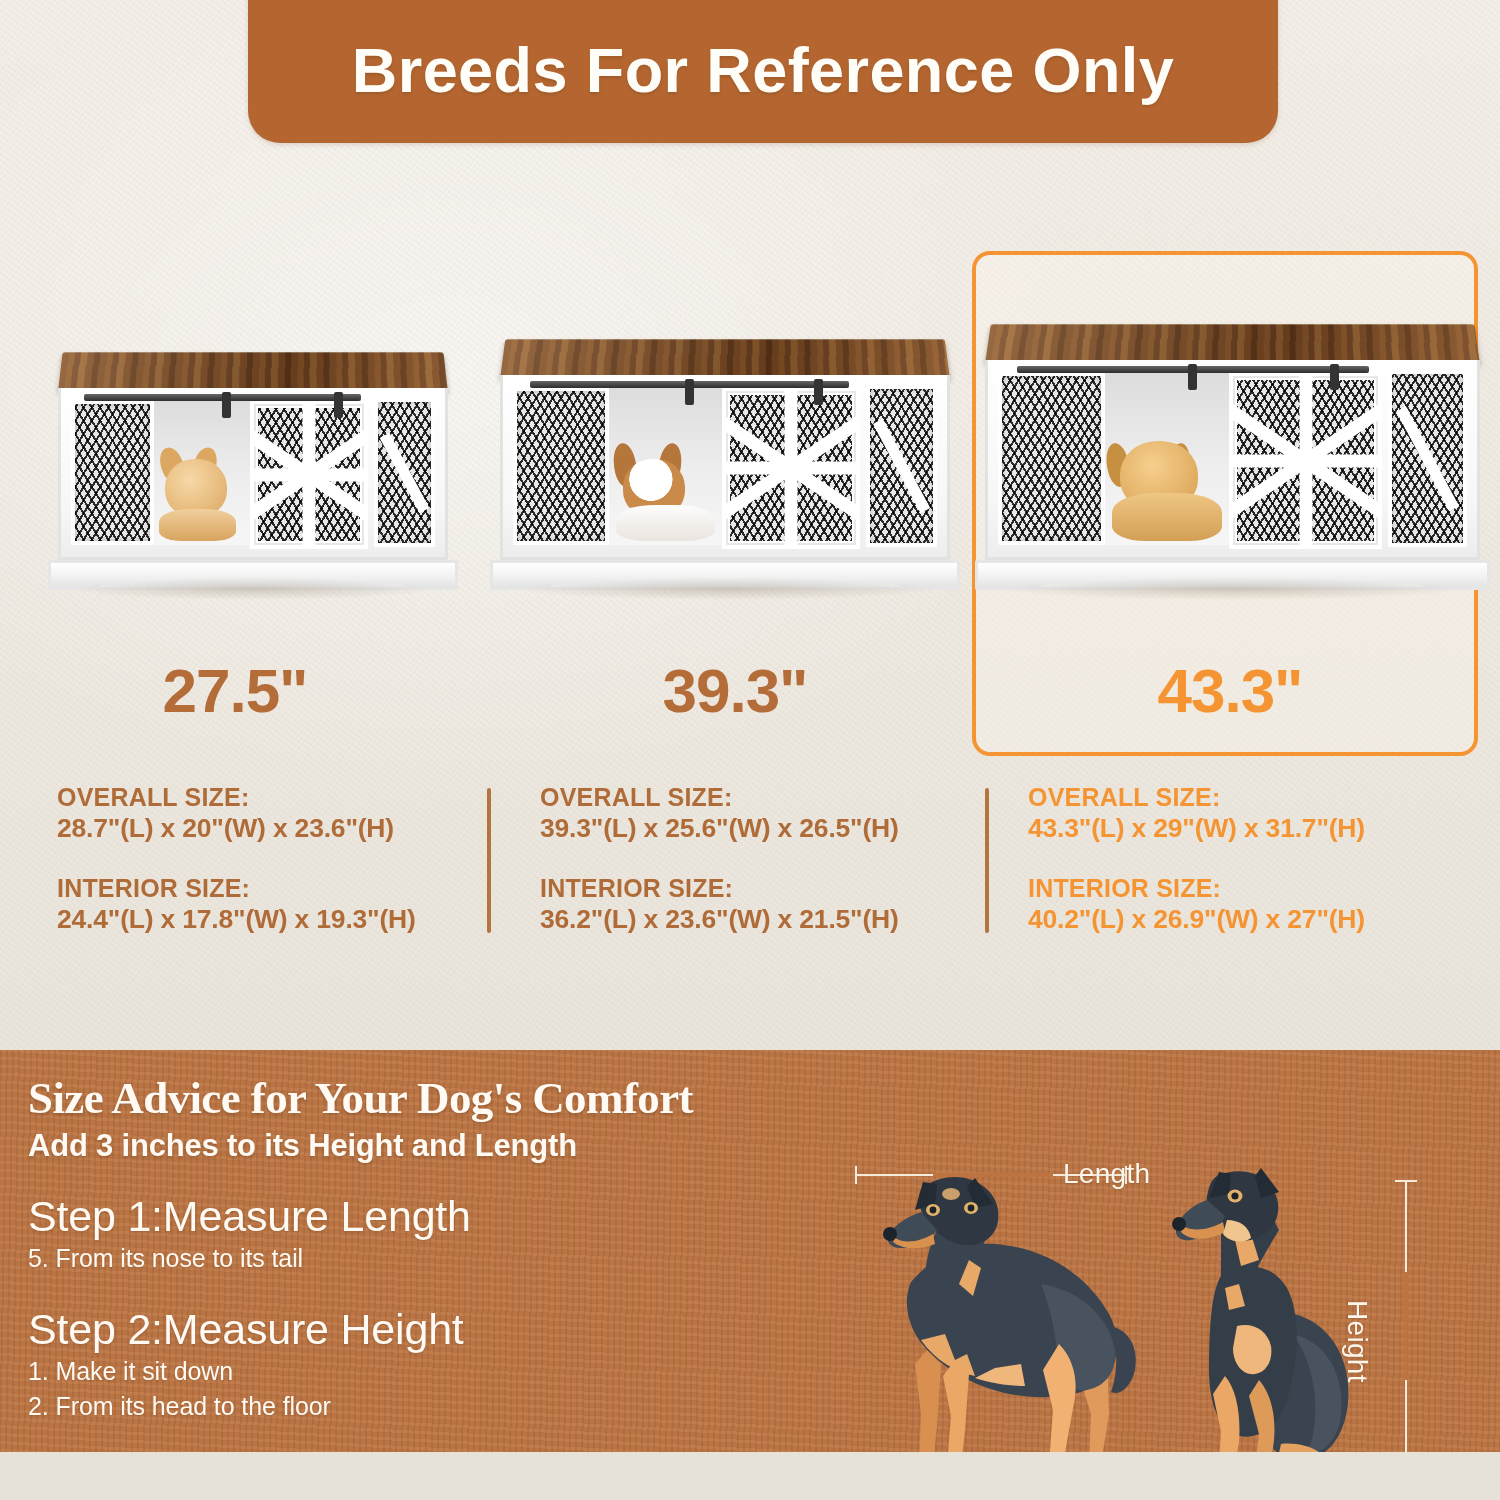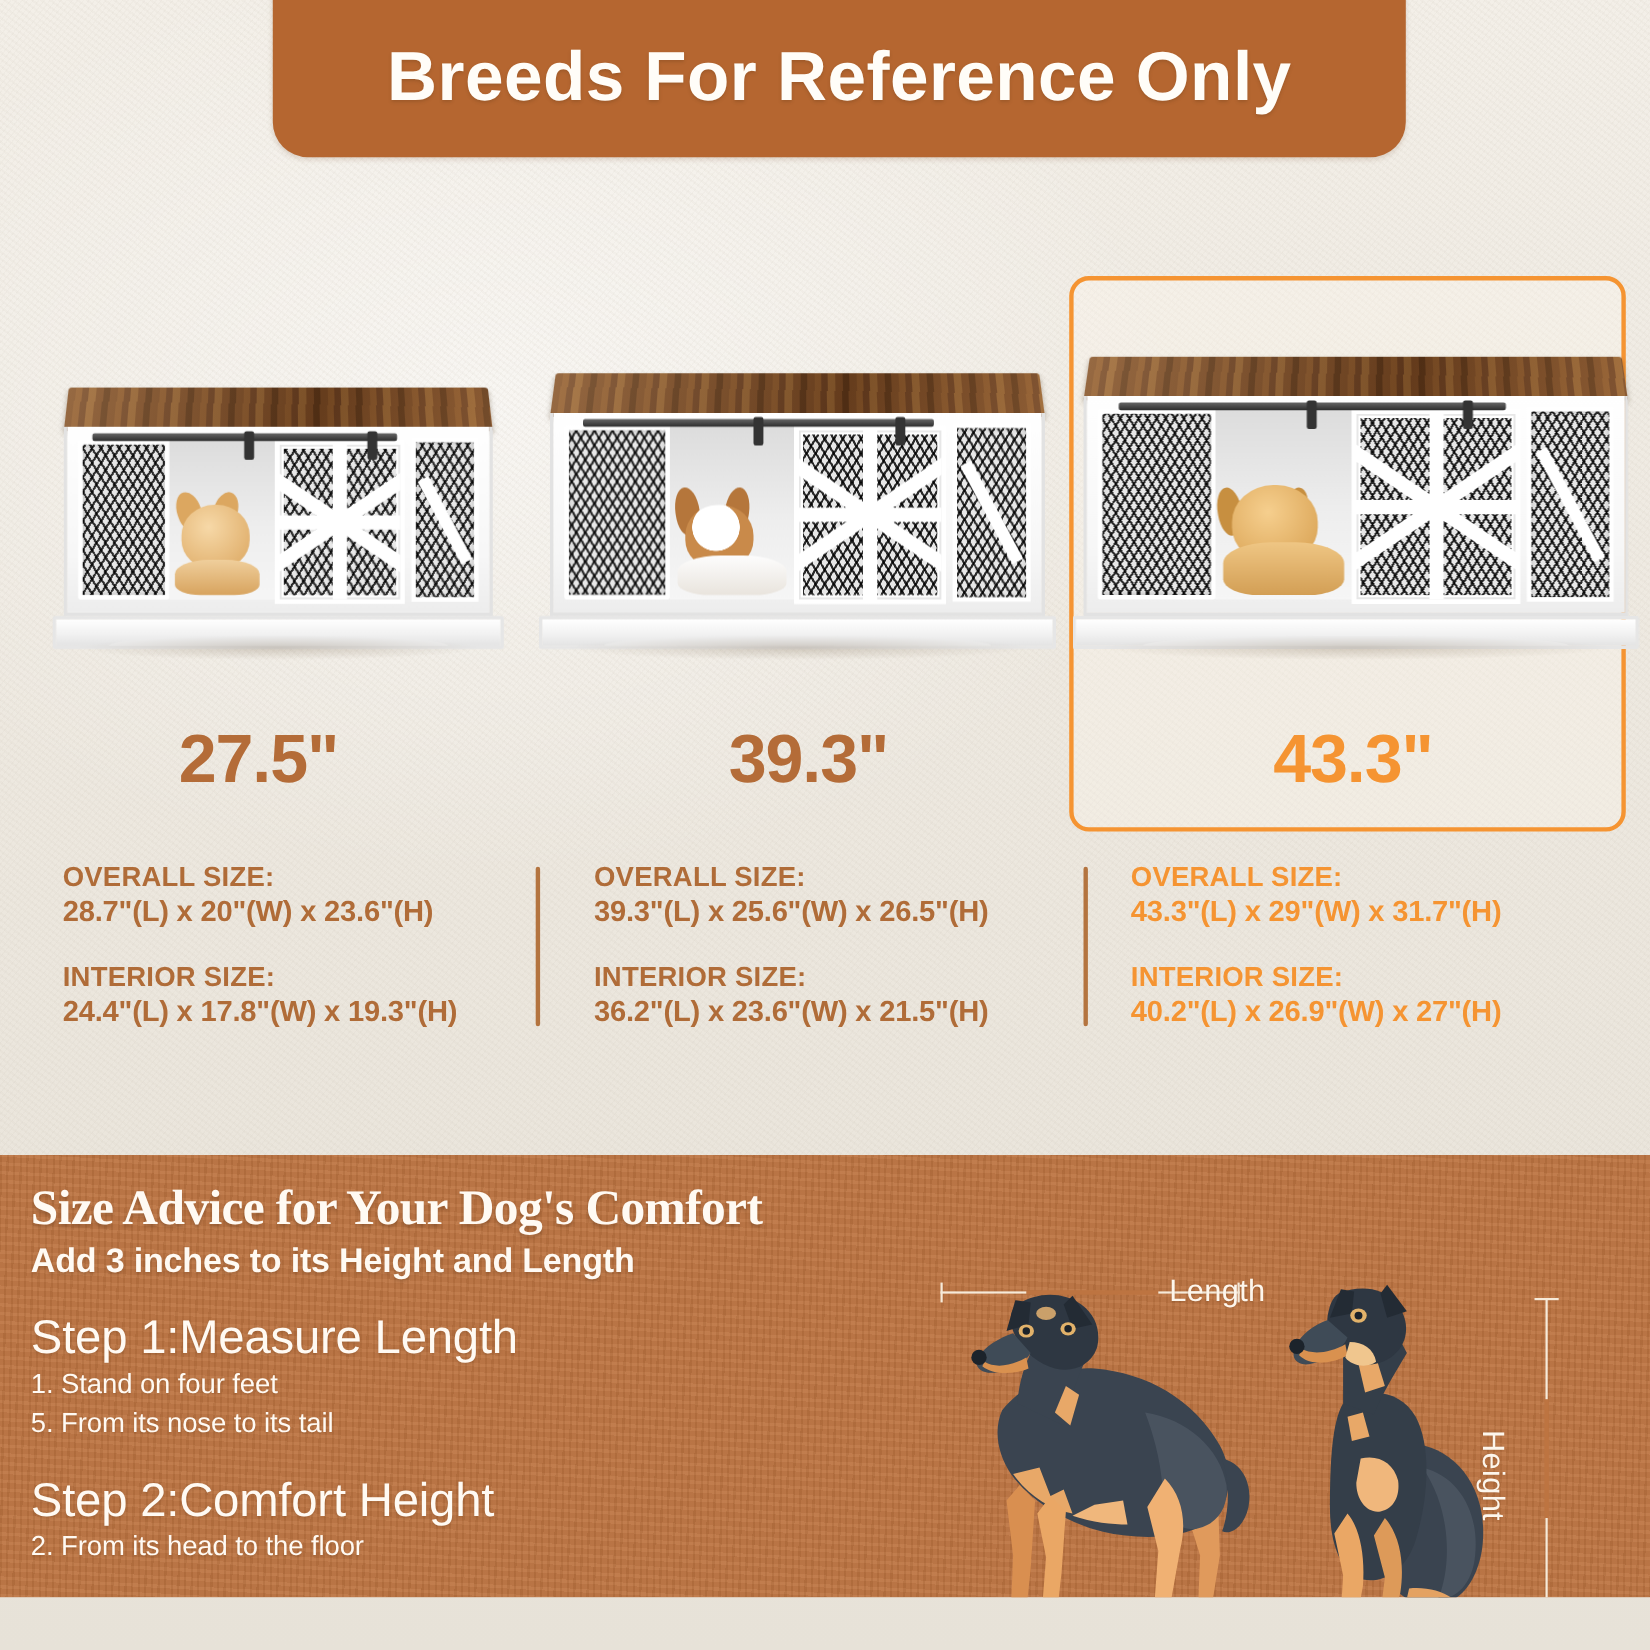--- a/index.html
+++ b/index.html
@@ -527,26 +527,26 @@
   <div class="divider d2"></div>
 
   <div class="bottom-panel">
 
     <div class="advice">
       <div class="advice-title">Size Advice for Your Dog's Comfort</div>
       <div class="advice-sub">Add 3 inches to its Height and Length</div>
 
       <div class="step">
         <div class="step-title">Step 1:Measure Length</div>
-        <div class="step-line">1. Stand on four feet</div>
         <div class="step-line">5. From its nose to its tail</div>
       </div>
 
       <div class="step">
-        <div class="step-title">Step 2:Comfort Height</div>
+        <div class="step-title">Step 2:Measure Height</div>
+        <div class="step-line">1. Make it sit down</div>
         <div class="step-line">2. From its head to the floor</div>
       </div>
     </div>
 
     <div class="diagram">
 
       <div class="measure-h">
         <div class="cap l"></div>
         <div class="cap r"></div>
         <div class="gap"></div>

